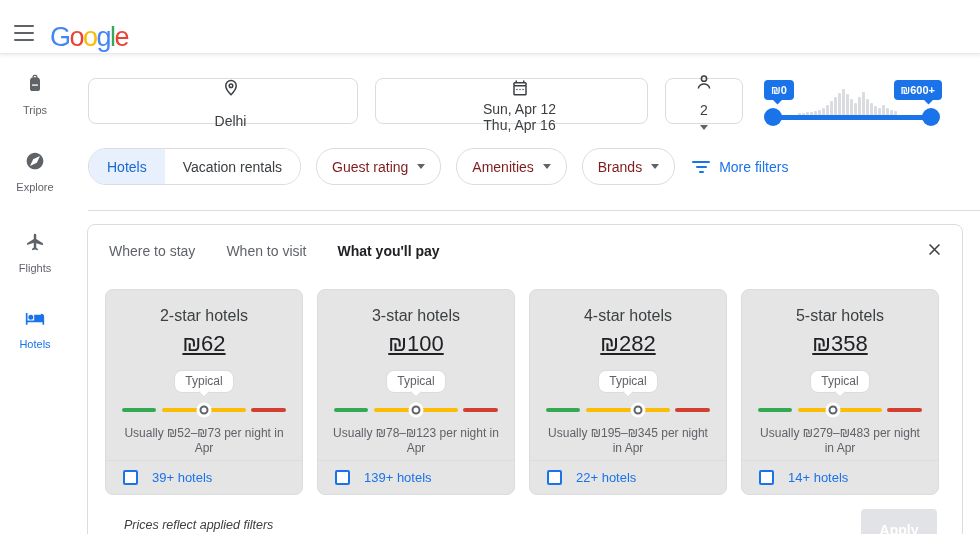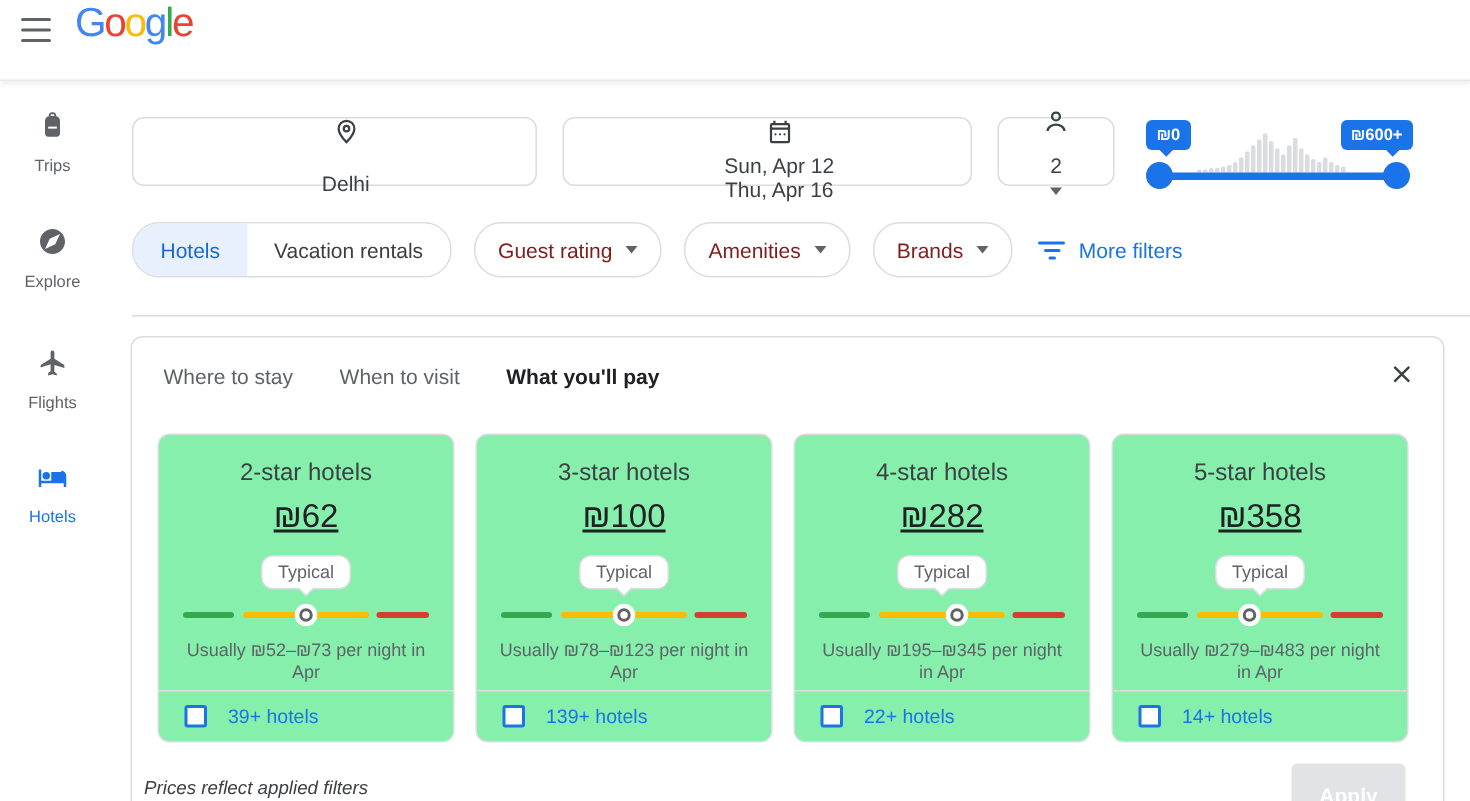--- a/index.html
+++ b/index.html
@@ -3,21 +3,21 @@
 <meta charset="utf-8">
 <style>
   * { margin:0; padding:0; box-sizing:border-box; }
   html,body { width:980px; height:534px; overflow:hidden; background:#fff;
     font-family:"Liberation Sans", sans-serif; }
   .page { position:relative; width:980px; height:534px; background:#fff; }
 
   
   .topbar { position:absolute; top:0; left:0; width:980px; height:54px; background:#fff;
     border-bottom:1px solid #e8eaed; box-shadow:0 1px 4px rgba(60,64,67,.12);
-    display:flex; align-items:flex-start; z-index:5; }
+    display:flex; align-items:flex-end; z-index:5; }
   .menu-btn { width:40px; height:40px; margin-left:4px; display:flex; flex-direction:column;
     justify-content:center; align-items:center; gap:5px; cursor:pointer; }
   .menu-btn span { width:20px; height:2px; background:#5f6368; border-radius:1px; }
   .logo { font-size:27px; font-weight:500; letter-spacing:-1.5px; margin-left:6px; cursor:pointer; }
 
   
   .side-item { position:absolute; left:0; width:70px; display:flex; flex-direction:column;
     align-items:center; gap:6px; cursor:pointer; }
   .side-item .lbl { font-size:11px; color:#5f6368; }
   .side-item.active .lbl { color:#1a73e8; }
@@ -76,21 +76,21 @@
     border:1px solid #dadce0; border-radius:8px; background:#fff; }
   .panel-tabs { position:absolute; left:21px; top:18px; display:flex; gap:31px; }
   .ptab { font-size:14px; font-weight:500; color:#5f6368; cursor:pointer; }
   .ptab.active { color:#202124; font-weight:700; }
   .close-btn { position:absolute; top:12px; right:16px; width:24px; height:24px;
     display:flex; align-items:center; justify-content:center; cursor:pointer; }
 
   
   .cards { position:absolute; left:17px; top:64px; display:flex; gap:14px; }
   .card { position:relative; width:198px; height:206px; border:1px solid #dadce0;
-    border-radius:8px; background:#86efac; text-align:center; }
+    border-radius:8px; background:#e5e5e5; text-align:center; }
   .card-title { margin-top:17px; font-size:16px; color:#3c4043; }
   .card-price { margin-top:6px; font-size:22px; color:#202124;text-decoration:underline; }
   .badge-wrap { margin-top:13px; display:flex; justify-content:center; }
   .badge { position:relative; border:1px solid #dadce0; border-radius:8px; padding:3px 10px 4px;
     font-size:12px; color:#5f6368; background:#fff; }
   .badge::after { content:""; position:absolute; bottom:-4px; left:50%; margin-left:-4px;
     width:7px; height:7px; background:#fff; border-right:1px solid #dadce0;
     border-bottom:1px solid #dadce0; transform:rotate(45deg); }
   .range-track { position:relative; margin:12px 16px 0; height:10px; }
   .rseg { position:absolute; top:3px; height:4px; border-radius:2px; }
@@ -100,21 +100,21 @@
   .marker { position:absolute; top:5px; width:9px; height:9px; background:#fff;
     border:2px solid #5f6368; border-radius:50%; transform:translate(-50%,-50%);
     box-shadow:0 0 0 3px #fff; }
   .usually { margin-top:11px; font-size:12px; line-height:15px; color:#5f6368; padding:0 8px; }
   .card-footer { position:absolute; left:0; right:0; bottom:0; height:34px;
     border-top:1px solid #dadce0; display:flex; align-items:center; padding-left:17px; gap:14px; }
   .checkbox { width:15px; height:15px; border:2px solid #1a73e8; border-radius:2px;
     background:#fff; cursor:pointer; }
   .hotels-count { font-size:13px; font-weight:500; color:#1a73e8; cursor:pointer; }
 
-  .footnote { position:absolute; left:8px; top:293px; font-size:12.5px; font-style:italic;
+  .footnote { position:absolute; left:36px; top:293px; font-size:12.5px; font-style:italic;
     color:#3c4043; }
   .apply-btn { position:absolute; right:25px; top:284px; width:76px; height:42px;
     background:#e1e3e6; color:#fff; font-weight:700; font-size:14px; border:none;
     border-radius:4px; font-family:"Liberation Sans", sans-serif; }
 </style>
 </head>
 <body>
 
 <div class="page">
 

